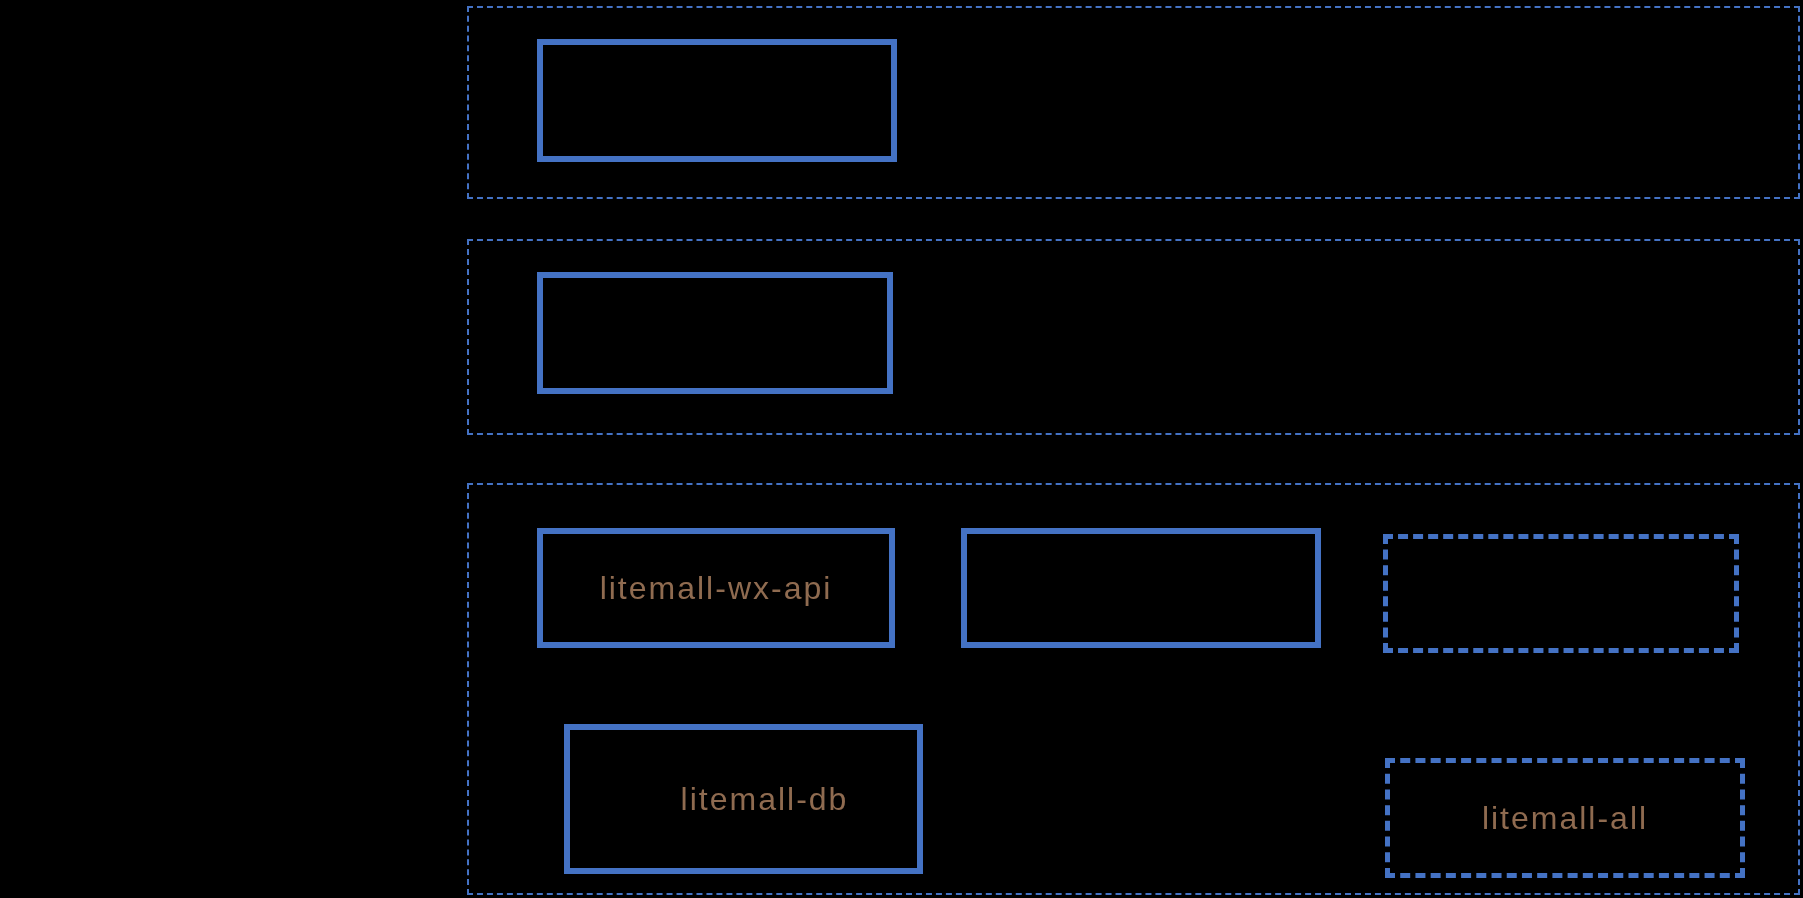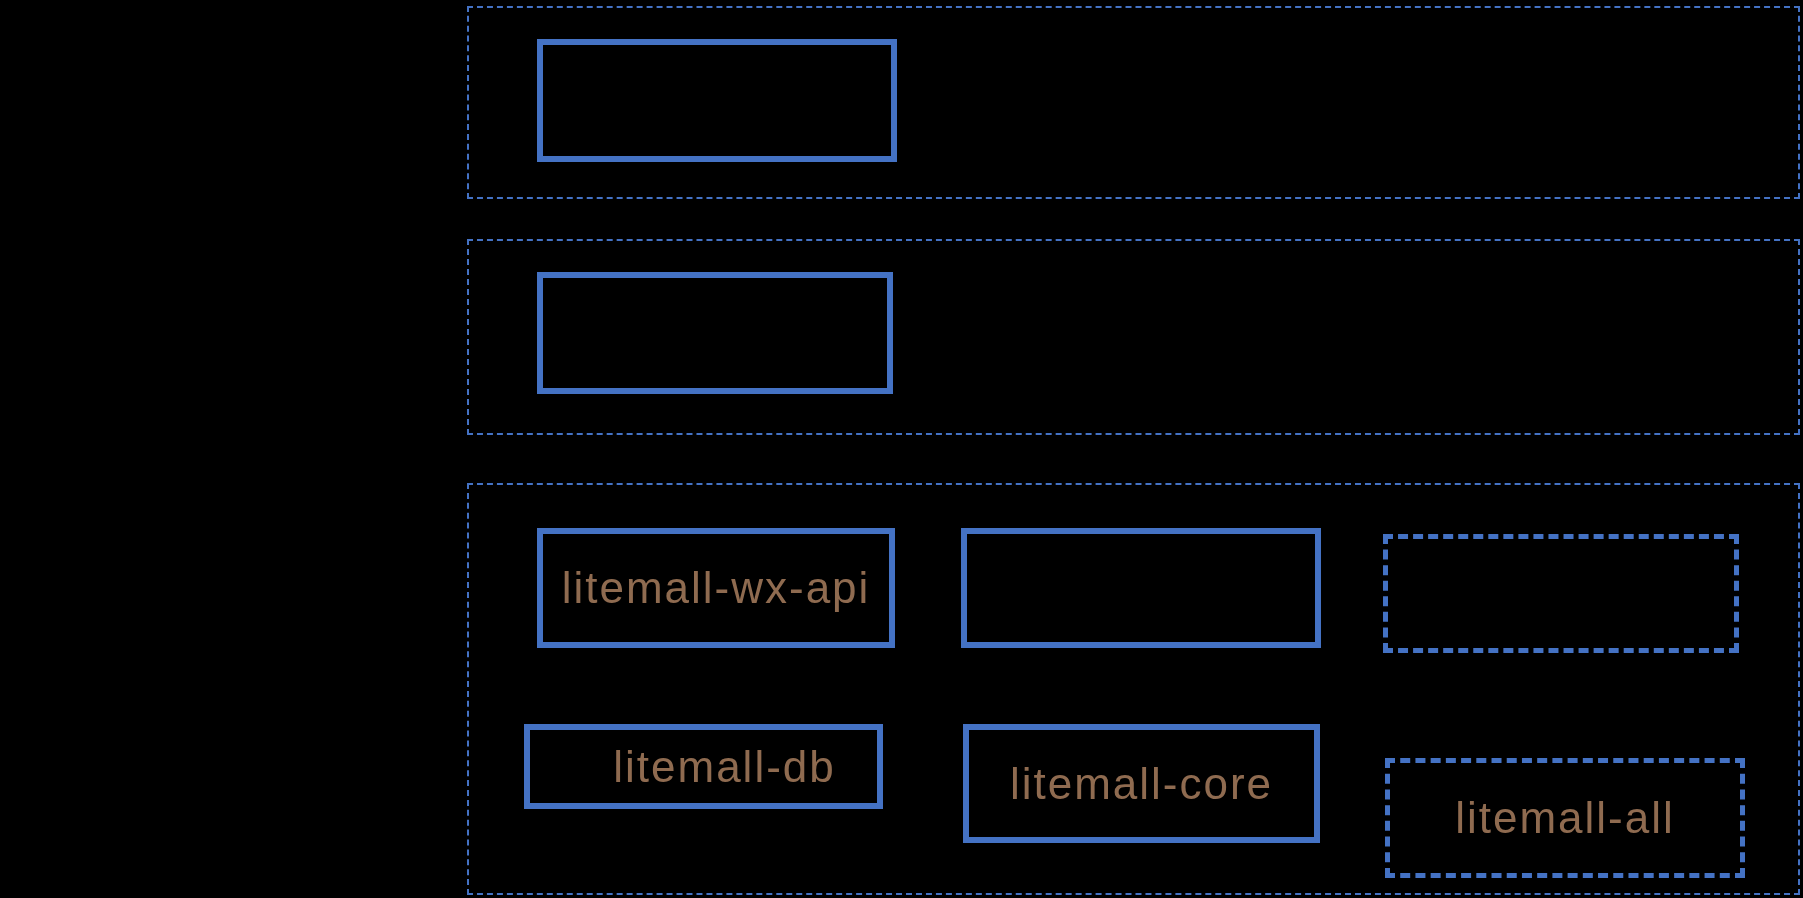--- a/index.html
+++ b/index.html
@@ -30,38 +30,38 @@
     justify-content: center;
   }
   .node.solid {
     border: 6px solid #4472C4;
   }
   .node.dashed {
     border: 5px dashed #4472C4;
   }
   .node .label {
     color: #8F6B50;
-    font-size: 44px;
+    font-size: 32px;
     font-weight: 300;
     letter-spacing: 2px;
     white-space: nowrap;
   }
 
   
   .g1 { left: 467px; top: 6px;   width: 1333px; height: 193px; }
   .g2 { left: 467px; top: 239px; width: 1333px; height: 196px; }
   .g3 { left: 467px; top: 483px; width: 1333px; height: 412px; }
 
   .b1 { left: 537px;  top: 39px;  width: 360px; height: 123px; }
   .b2 { left: 537px;  top: 272px; width: 356px; height: 122px; }
 
   .bA { left: 537px;  top: 528px; width: 358px; height: 120px; }
   .bB { left: 961px;  top: 528px; width: 360px; height: 120px; }
   .bC { left: 1383px; top: 534px; width: 356px; height: 119px; }
-  .bD { left: 524px;  top: 724px; width: 359px; height: 85px; padding-left: 42px; }
+  .bD { left: 564px;  top: 724px; width: 359px; height: 150px; padding-left: 42px; }
   .bE { left: 963px;  top: 724px; width: 357px; height: 119px; }
   .bF { left: 1385px; top: 758px; width: 360px; height: 120px; }
 </style>
 </head>
 <body>
 
 <div class="canvas">
 
   <div class="group g1"></div>
   <div class="group g2"></div>
@@ -84,21 +84,18 @@
   </div>
 
   <div class="node dashed bC">
     <span class="label"></span>
   </div>
 
   <div class="node solid bD">
     <span class="label">litemall-db</span>
   </div>
 
-  <div class="node solid bE">
-    <span class="label">litemall-core</span>
-  </div>
 
   <div class="node dashed bF">
     <span class="label">litemall-all</span>
   </div>
 
 </div>
 
 </body></html>

